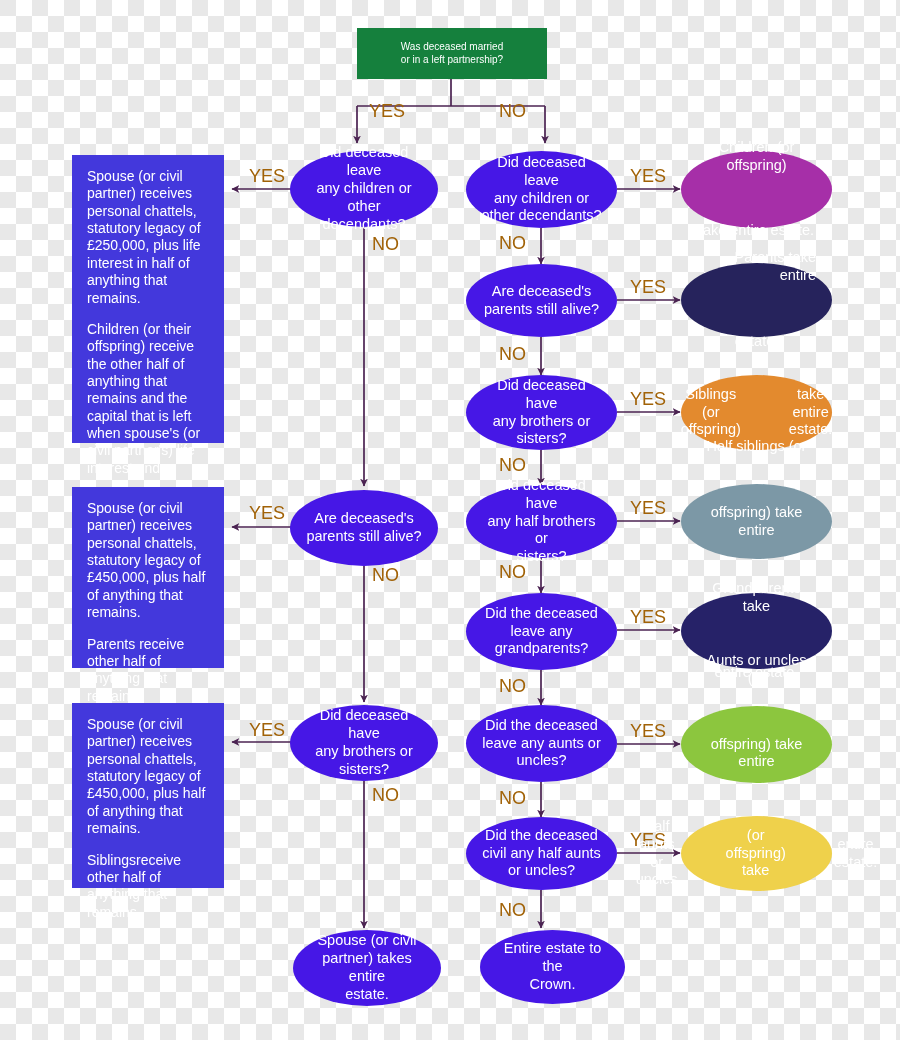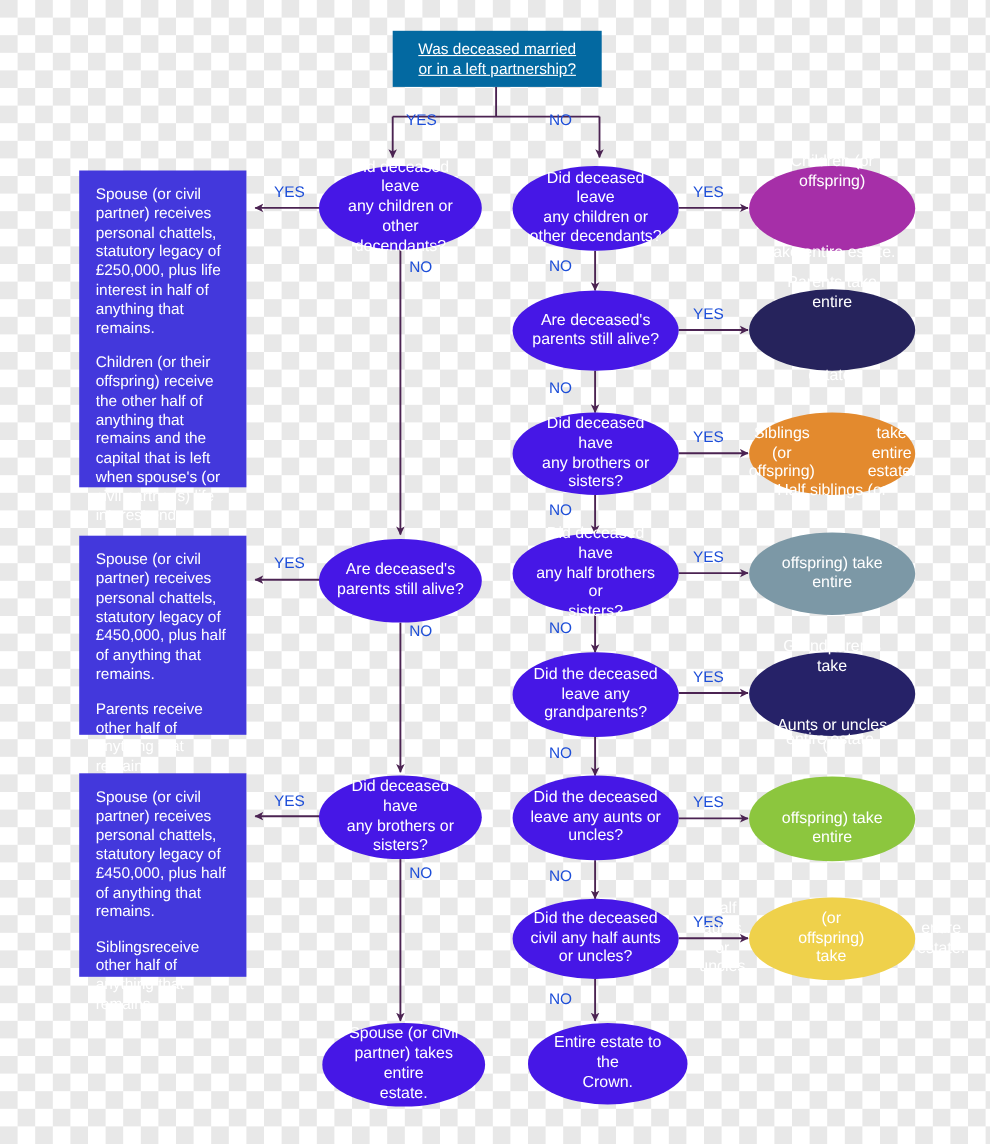--- a/index.html
+++ b/index.html
@@ -13,29 +13,29 @@
     overflow:hidden;
   }
   #canvas{position:absolute;left:0;top:0;width:900px;height:1040px;}
   svg.wires{position:absolute;left:0;top:0;width:900px;height:1040px;pointer-events:none;}
 
   .node{position:absolute;box-sizing:border-box;display:flex;align-items:center;justify-content:center;
         text-align:center;color:#ffffff;line-height:1.24;}
   .oval{border-radius:50%/50%;}
 
   .q-oval{background:#4617E6;font-size:14.5px;padding:6px 14px;}
-  .start-box{background:#0369a1;font-size:14px;padding:8px 12px;text-decoration:underline;}
+  .start-box{background:#15803d;font-size:10px;padding:8px 12px;}
   .info-box{background:#4338DC;font-size:14px;text-align:left;justify-content:flex-start;
             align-items:flex-start;padding:13px 14px 13px 15px;}
   .info-box p{margin:0 0 14px 0;}
   .info-box p:last-child{margin-bottom:0;}
 
   .res{font-size:14.5px;padding:6px 16px;gap:48px;}
 
-  .lbl{position:absolute;font-size:14px;color:#1d4ed8;white-space:nowrap;text-align:center;}
+  .lbl{position:absolute;font-size:18px;color:#a16207;white-space:nowrap;text-align:center;}
 </style>
 </head>
 <body>
 
 <div id="canvas">
 
   <svg class="wires" viewBox="0 0 900 1040">
     <defs>
       <marker id="ah" markerWidth="9" markerHeight="9" refX="7.4" refY="4.5" orient="auto" markerUnits="userSpaceOnUse">
         <path d="M0,0.6 L8,4.5 L0,8.4 L2.1,4.5 Z" fill="#4B2352"></path>
@@ -186,21 +186,21 @@
   <div class="lbl" style="left:499px;top:562px;">NO</div>
   <div class="lbl" style="left:499px;top:676px;">NO</div>
   <div class="lbl" style="left:499px;top:788px;">NO</div>
   <div class="lbl" style="left:499px;top:900px;">NO</div>
 
   <div class="node oval res" style="left:681px;top:151px;width:151px;height:77px;background:#A62FA8;flex-direction:column;">
     <span>Children (or offspring)</span>
     <span>take entire estate.</span>
   </div>
 
-  <div class="node oval res" style="left:681px;top:263px;width:151px;height:74px;background:#26235C;flex-direction:column;">
+  <div class="node oval res" style="left:681px;top:263px;width:151px;height:74px;background:#26235C;flex-direction:column;text-align:right;">
     <span>Parents take entire</span>
     <span>estate.</span>
   </div>
 
   <div class="node oval res" style="left:681px;top:375px;width:151px;height:75px;background:#E38A2E;">
     <span>Siblings (or offspring)</span>
     <span>take entire estate.</span>
   </div>
 
   <div class="node oval res" style="left:681px;top:484px;width:151px;height:75px;background:#7C98A6;flex-direction:column;">

